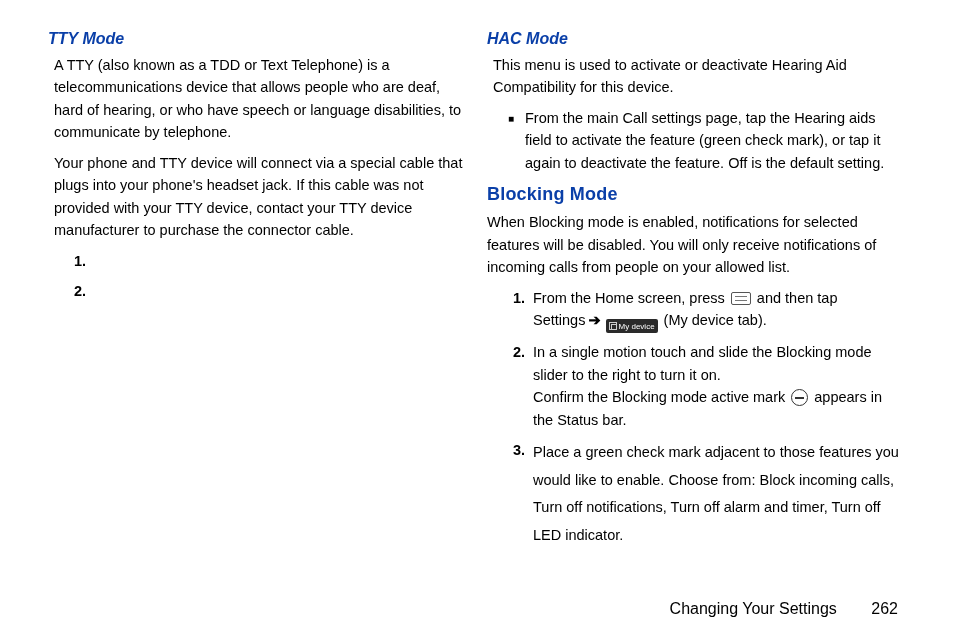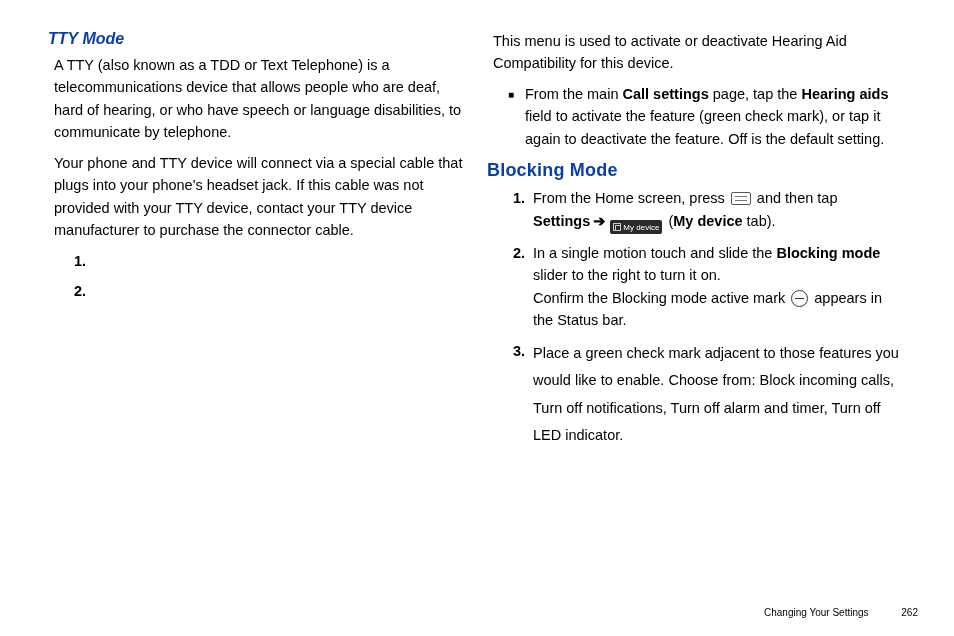--- a/index.html
+++ b/index.html
@@ -72,26 +72,26 @@
   }
   .bullet-item .sq {
     width: 28px;
     flex-shrink: 0;
     text-align: center;
     margin-left: 10px;
     font-size: 10px;
     padding-top: 4px;
   }
   .bullet-item .txt { flex: 1; }
-  .b { font-weight: bold; }
+  .b { font-weight: normal; }
   .footer {
     position: absolute;
     bottom: 18px;
-    right: 36px;
-    font-size: 10px;
+    right: 56px;
+    font-size: 16px;
     margin-top: 44px;
   }
   .footer .pg { margin-left: 30px; }
   .icon-menu {
     display: inline-block;
     width: 20px; height: 13px;
     border: 1px solid #555;
     border-radius: 2px;
     vertical-align: -2px;
     position: relative;
@@ -158,30 +158,32 @@
       <li>
         <span class="num">1.</span>
       </li>
       <li>
         <span class="num">2.</span>
       </li>
     </ol>
   </div>
 
   <div class="col">
+    <div class="sub-heading">HAC Mode</div>
     <p class="para">This menu is used to activate or deactivate Hearing Aid Compatibility for this device.</p>
 
     <div class="bullet-item">
       <span class="sq">■</span>
       <span class="txt">
         <span>From the main </span><span class="b">Call settings</span><span> page, tap the </span><span class="b">Hearing aids</span><span> field to activate the feature (green check mark), or tap it again to deactivate the feature. Off is the default setting.</span>
       </span>
     </div>
 
     <div class="section-heading">Blocking Mode</div>
+    <p class="para2">When Blocking mode is enabled, notifications for selected features will be disabled. You will only receive notifications of incoming calls from people on your allowed list.</p>
 
     <ol class="numlist">
       <li>
         <span class="num">1.</span>
         <span class="txt">
           <span>From the Home screen, press </span><span class="icon-menu"></span><span> and then tap </span>
           <span class="b">Settings</span><span class="arrow">➔</span><span class="icon-mydevice"><span class="sq2"></span><span>My device</span></span><span> (</span><span class="b">My device</span><span> tab).</span>
         </span>
       </li>
       <li>

